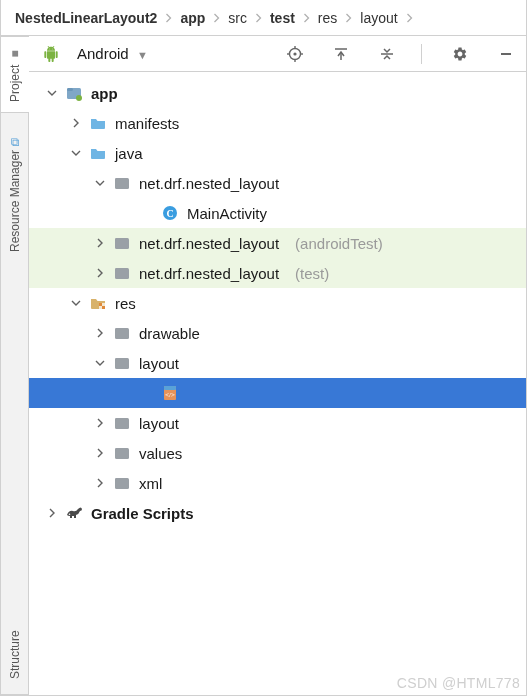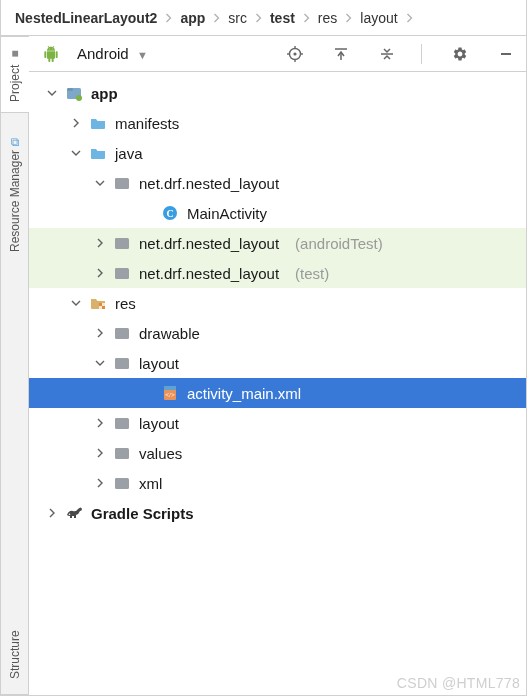--- a/index.html
+++ b/index.html
@@ -403,21 +403,20 @@
         </div>
         <div class="row ind-4 selected">
           <span class="arrow"></span>
           <span class="icon">
             <svg width="16" height="16" viewBox="0 0 16 16">
               <rect x="2" y="1" width="12" height="14" rx="1" fill="#e8935a"></rect>
               <rect x="2" y="1" width="12" height="4" rx="1" fill="#5aa2d8"></rect>
               <text x="8" y="12" font-size="7" fill="#fff" text-anchor="middle" font-family="Segoe UI">&lt;/&gt;</text>
             </svg>
           </span>
-          <span class="label">activity_main.xml</span>
         </div>
         <div class="row ind-2">
           <span class="arrow">
             <svg width="10" height="10" viewBox="0 0 10 10">
               <path d="M3 1 L7 5 L3 9" fill="none" stroke="#606060" stroke-width="1.4"></path>
             </svg>
           </span>
           <span class="icon">
             <svg width="16" height="16" viewBox="0 0 16 16">
               <rect x="1" y="3" width="14" height="11" rx="1.5" fill="#9aa0a6"></rect>

